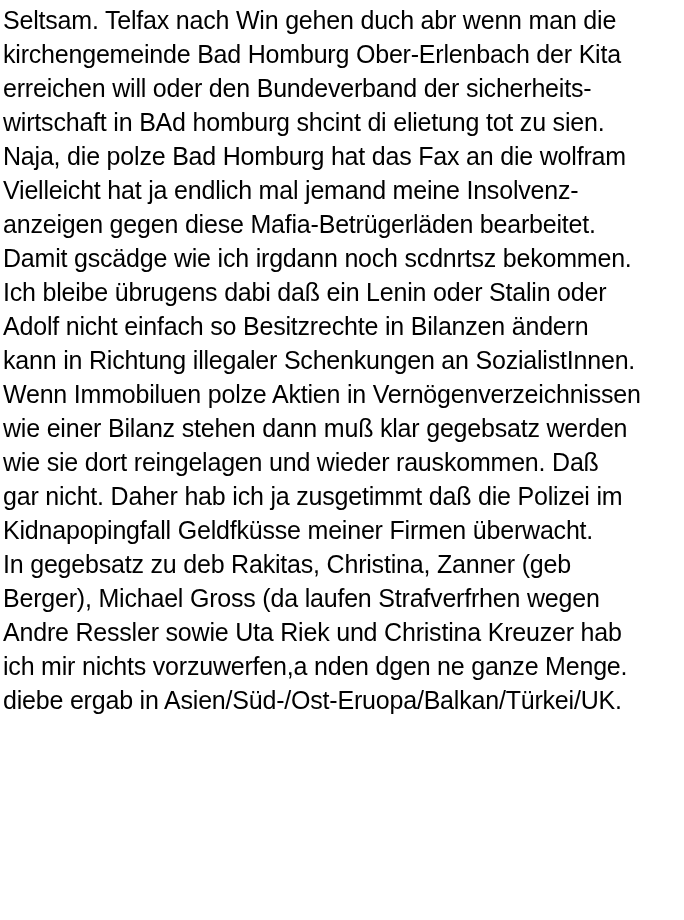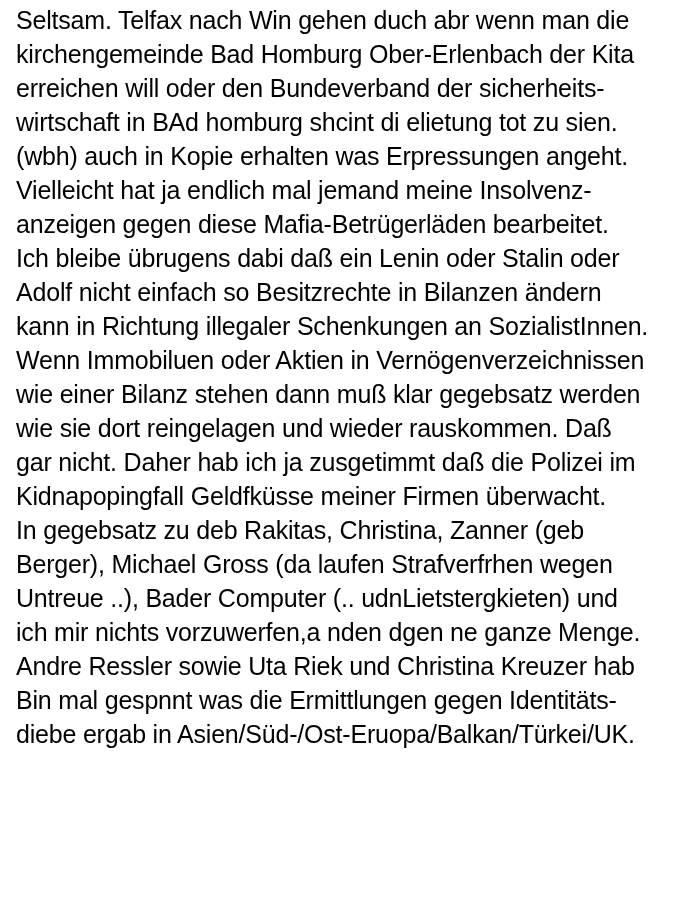--- a/index.html
+++ b/index.html
@@ -6,21 +6,21 @@
       margin: 0;
       padding: 0;
       background: #ffffff;
     }
     .page {
       width: 680px;
       height: 920px;
       background: #ffffff;
       overflow: hidden;
       box-sizing: border-box;
-      padding: 3px 0 0 16px;
+      padding: 3px 0 0 3px;
     }
     .text-block {
       font-family: "Liberation Sans", "DejaVu Sans", sans-serif;
       font-size: 25px;
       line-height: 34px;
       color: #000000;
       letter-spacing: -0.2px;
     }
     .text-line {
       white-space: nowrap;
@@ -29,32 +29,31 @@
   </style>
 </head>
 <body>
 
 <div class="page">
   <div class="text-block">
     <div class="text-line">Seltsam. Telfax nach Win gehen duch abr wenn man die</div>
     <div class="text-line">kirchengemeinde Bad Homburg Ober-Erlenbach der Kita</div>
     <div class="text-line">erreichen will oder den Bundeverband der sicherheits-</div>
     <div class="text-line">wirtschaft in BAd homburg shcint di elietung tot zu sien.</div>
-    <div class="text-line">(wbh) auch in Kopie erhalten was Erpressungen angeht.</div>
+    <div class="text-line">Naja, die polze Bad Homburg hat das Fax an die wolfram</div>
     <div class="text-line">Vielleicht hat ja endlich mal jemand meine Insolvenz-</div>
     <div class="text-line">anzeigen gegen diese Mafia-Betrügerläden bearbeitet.</div>
+    <div class="text-line">Damit gscädge wie ich irgdann noch scdnrtsz bekommen.</div>
     <div class="text-line">Ich bleibe übrugens dabi daß ein Lenin oder Stalin oder</div>
     <div class="text-line">Adolf nicht einfach so Besitzrechte in Bilanzen ändern</div>
     <div class="text-line">kann in Richtung illegaler Schenkungen an SozialistInnen.</div>
-    <div class="text-line">Wenn Immobiluen oder Aktien in Vernögenverzeichnissen</div>
+    <div class="text-line">Wenn Immobiluen polze Aktien in Vernögenverzeichnissen</div>
     <div class="text-line">wie einer Bilanz stehen dann muß klar gegebsatz werden</div>
     <div class="text-line">wie sie dort reingelagen und wieder rauskommen. Daß</div>
     <div class="text-line">gar nicht. Daher hab ich ja zusgetimmt daß die Polizei im</div>
     <div class="text-line">Kidnapopingfall Geldfküsse meiner Firmen überwacht.</div>
     <div class="text-line">In gegebsatz zu deb Rakitas, Christina, Zanner (geb</div>
     <div class="text-line">Berger), Michael Gross (da laufen Strafverfrhen wegen</div>
-    <div class="text-line">Untreue ..), Bader Computer (.. udnLietstergkieten) und</div>
+    <div class="text-line">Andre Ressler sowie Uta Riek und Christina Kreuzer hab</div>
     <div class="text-line">ich mir nichts vorzuwerfen,a nden dgen ne ganze Menge.</div>
-    <div class="text-line">Andre Ressler sowie Uta Riek und Christina Kreuzer hab</div>
-    <div class="text-line">Bin mal gespnnt was die Ermittlungen gegen Identitäts-</div>
     <div class="text-line">diebe ergab in Asien/Süd-/Ost-Eruopa/Balkan/Türkei/UK.</div>
   </div>
 </div>
 
 </body></html>

